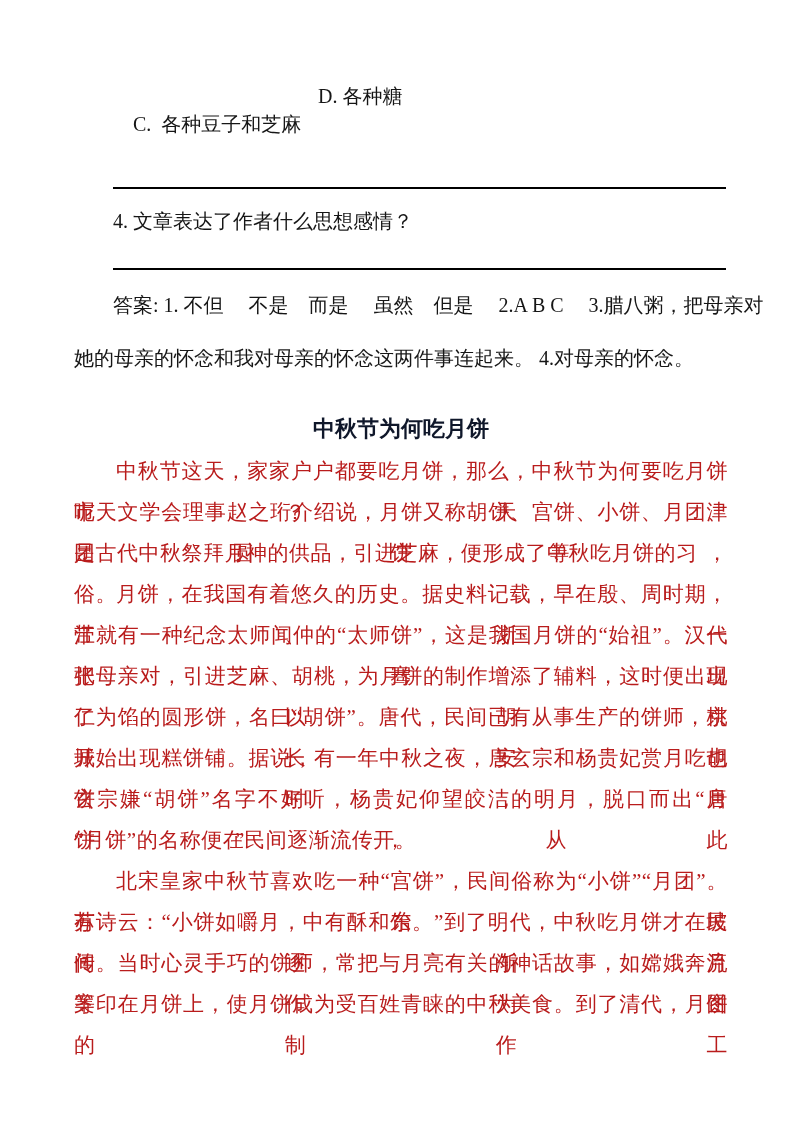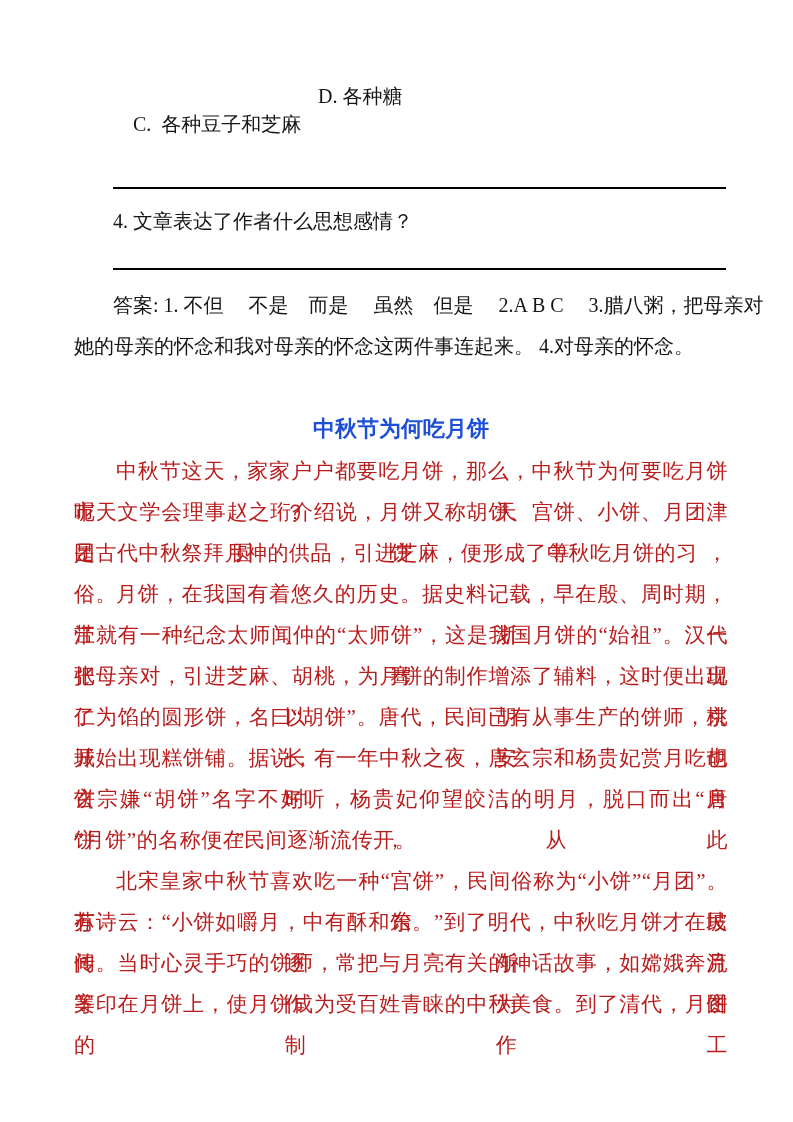--- a/index.html
+++ b/index.html
@@ -45,21 +45,21 @@
     position: absolute;
     left: 74px;
     width: 654px;
     top: 414px;
     margin: 0;
     text-align: center;
     font-family: "Liberation Sans", "DejaVu Sans", sans-serif;
     font-weight: bold;
     font-size: 22px;
     line-height: 30px;
-    color: #1d4ed8;
+    color: #0f172a;
   }
   .al {
     position: absolute;
     left: 74px;
     width: 654px;
     font-family: "Liberation Serif", "DejaVu Serif", serif;
     font-size: 21px;
     line-height: 41px;
     letter-spacing: 0.5px;
     color: #b91c1c;
@@ -81,21 +81,21 @@
   </div>
 
 
   <div class="rule" style="top:187px"></div>
 
   <div class="q-line" style="top:207px">4. 文章表达了作者什么思想感情？</div>
 
   <div class="rule" style="top:268px"></div>
 
   <div class="q-line" style="top:291px">答案: 1. 不但　 不是　而是　 虽然　但是　 2.A B C　 3.腊八粥，把母亲对</div>
-  <div class="q-line ans2" style="top:332px">她的母亲的怀念和我对母亲的怀念这两件事连起来。 4.对母亲的怀念。</div>
+  <div class="q-line ans2" style="top:344px">她的母亲的怀念和我对母亲的怀念这两件事连起来。 4.对母亲的怀念。</div>
 
   <h1 class="title">中秋节为何吃月饼</h1>
 
   <div class="al j ind" style="top:451px">中秋节这天，家家户户都要吃月饼，那么，中秋节为何要吃月饼呢？天津</div>
   <div class="al j" style="top:492px">市天文学会理事赵之珩介绍说，月饼又称胡饼、宫饼、小饼、月团、团圆饼等，</div>
   <div class="al" style="top:533px">是古代中秋祭拜月神的供品，引进芝麻，便形成了中秋吃月饼的习俗。</div>
 
   <div class="al j ind" style="top:574px">月饼，在我国有着悠久的历史。据史料记载，早在殷、周时期，江、浙一</div>
   <div class="al j" style="top:615px">带就有一种纪念太师闻仲的“太师饼”，这是我国月饼的“始祖”。汉代张骞出</div>
   <div class="al j" style="top:656px">把母亲对，引进芝麻、胡桃，为月饼的制作增添了辅料，这时便出现了以胡桃</div>

